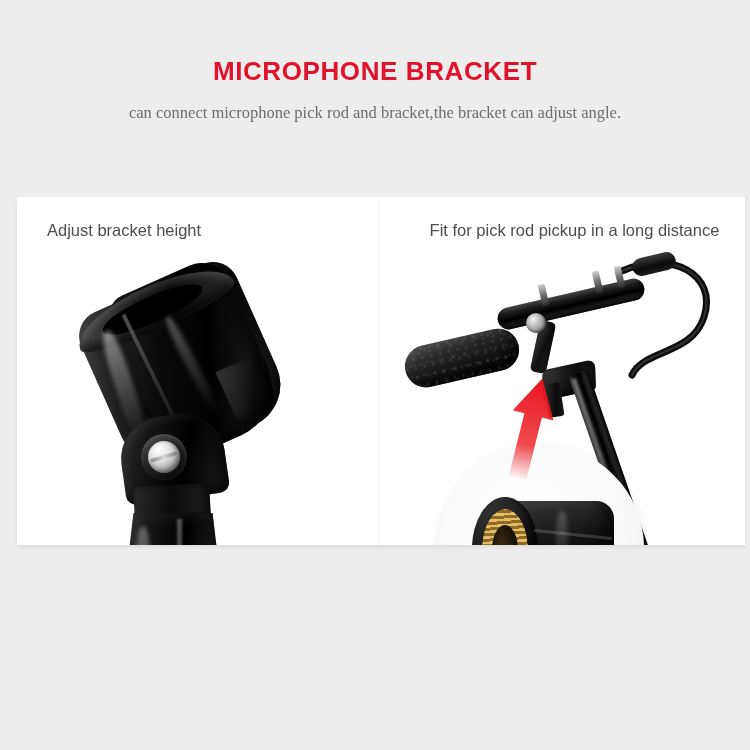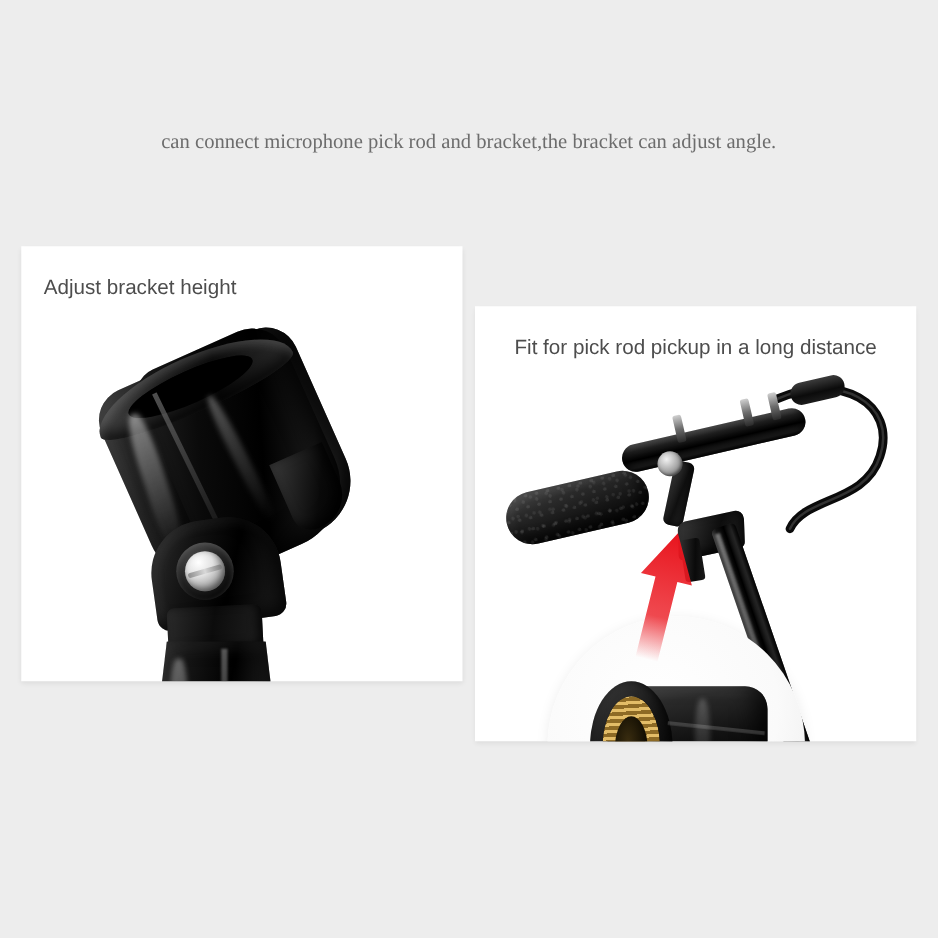--- a/index.html
+++ b/index.html
@@ -43,23 +43,24 @@
   }
 
   
   .panel {
     position: absolute;
     top: 197px;
     height: 348px;
     background: #ffffff;
     box-shadow: 0 2px 4px rgba(0,0,0,0.07);
     overflow: hidden;
+    padding-left: 12px;
   }
   .panel-left  { left: 17px;  width: 353px; }
-  .panel-right { left: 380px; width: 353px; margin-top: 48px; }
+  .panel-right { left: 380px; width: 353px; }
 
   .panel-caption {
     position: absolute;
     top: 20px;
     width: 100%;
     text-align: center;
     font-size: 16.5px;
     color: #4d4d4d;
     line-height: 27px;
     padding: 0 24px;
@@ -444,20 +445,21 @@
     left: 128px; top: 178px;
     width: 44px; height: 106px;
     transform: rotate(14deg);
   }
   .arrow-inset svg { width:100%; height:100%; display:block; }
 </style>
 </head>
 <body>
 
 <div class="header">
+  <div class="title">MICROPHONE BRACKET</div>
   <div class="subtitle">can connect microphone pick rod and bracket,the bracket can adjust angle.</div>
 </div>
 
 <div class="panel panel-left">
 
   <div class="panel-caption">Adjust bracket height</div>
 
   <div class="stage">
     <div class="clip-wrap">
 

